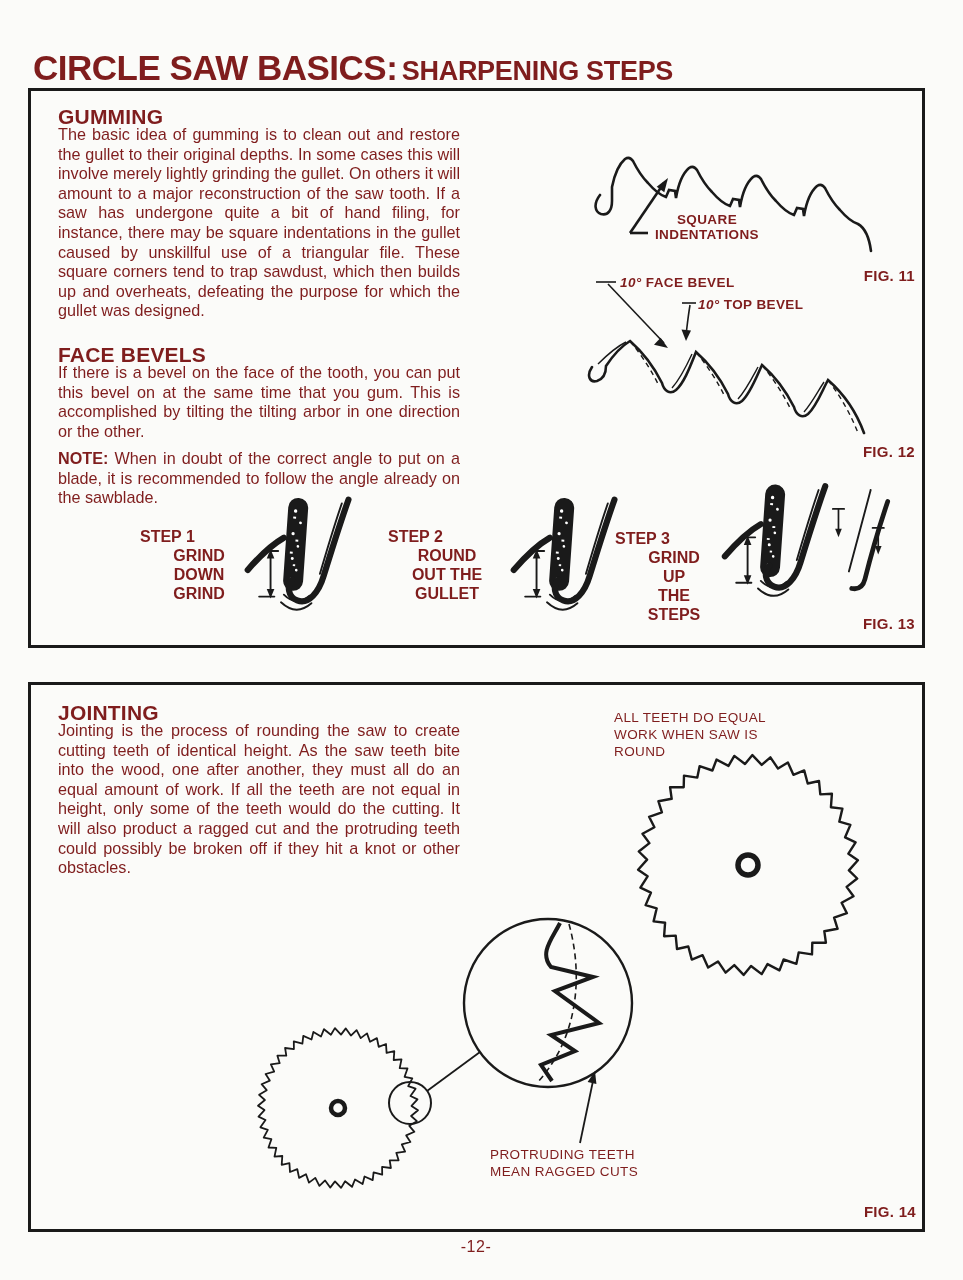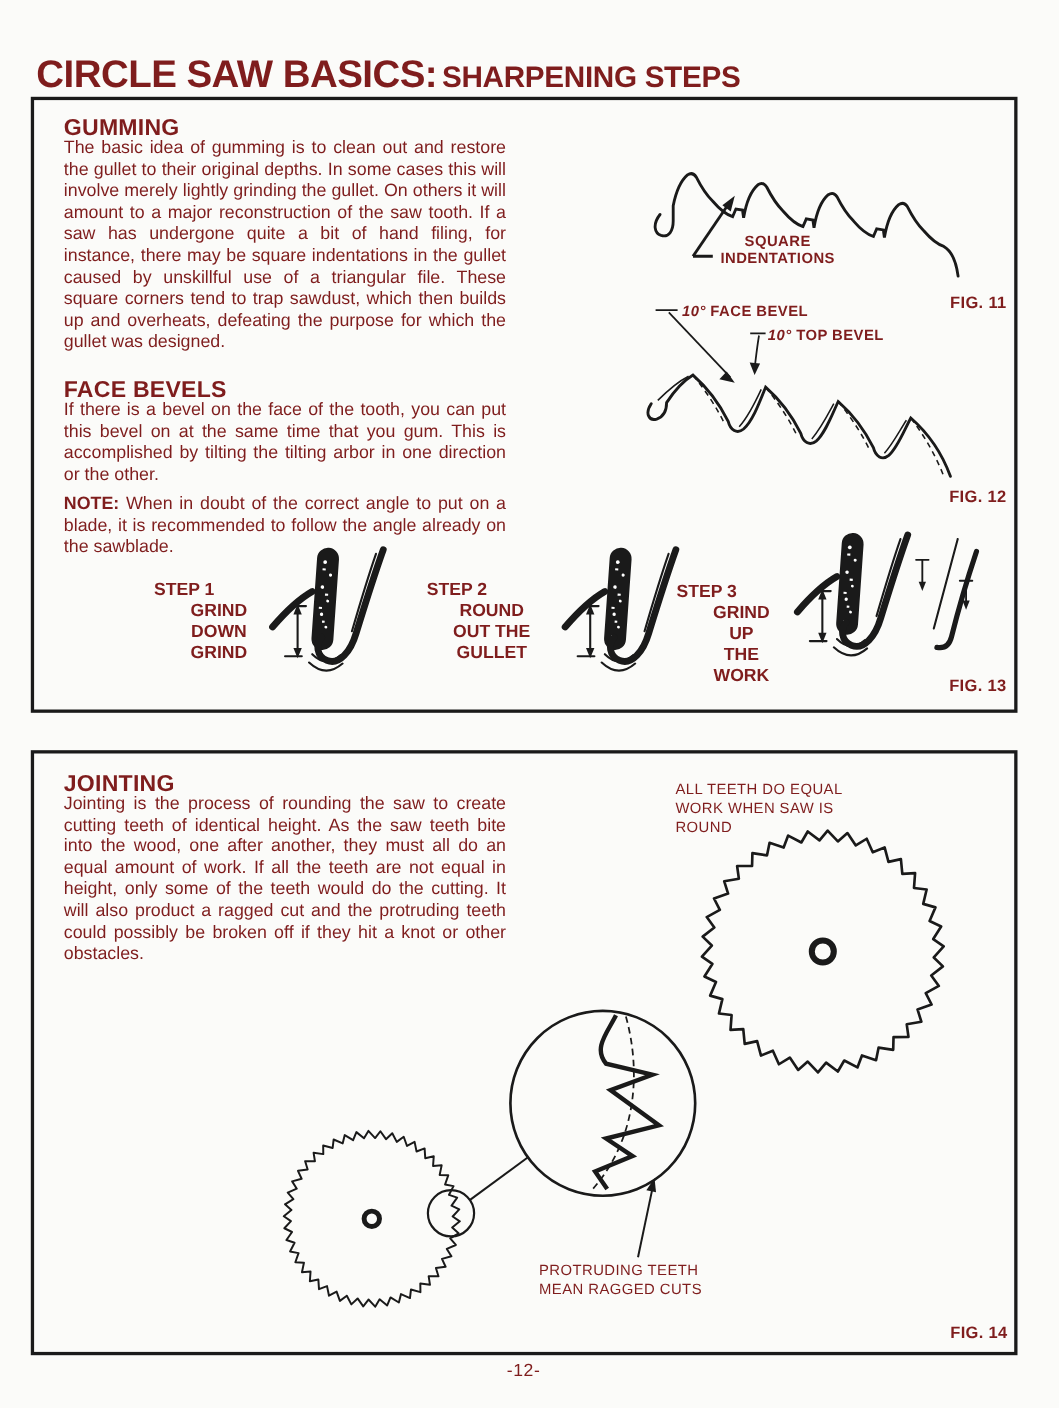--- a/index.html
+++ b/index.html
@@ -133,21 +133,21 @@
     </div>
     <svg class="abs" style="left:478px;top:400px;" width="114" height="120" viewBox="0 0 120 126">
         <use href="#gullet-sym" x="3" y="3"></use>
       </svg>
 
     <div class="abs" style="left:584px;top:438px;">
       <div class="step-title">STEP 3</div>
       <div class="step-lines">
         <div>GRIND</div>
           <div>UP</div>
-          <div>THE WORK</div>
+          <div>THE STEPS</div>
       </div>
     </div>
     <svg class="abs" style="left:688px;top:382px;" width="185" height="142" viewBox="0 0 195 150">
       <use href="#gullet-sym" x="4" y="8"></use>
       <g stroke="#1a1a1a" fill="none" stroke-linecap="round">
         <path d="M160,18 C152,48 144,78 137,104" stroke-width="2"></path>
         <path d="M178,30 C168,60 160,88 154,112 q-3,12 -14,10" stroke-width="5"></path>
         <line x1="126" y1="38" x2="126" y2="62" stroke-width="1.8"></line>
         <line x1="120" y1="38" x2="132" y2="38" stroke-width="1.8"></line>
         <polygon points="126,68 122.5,59 129.5,59" fill="#1a1a1a" stroke="none"></polygon>

